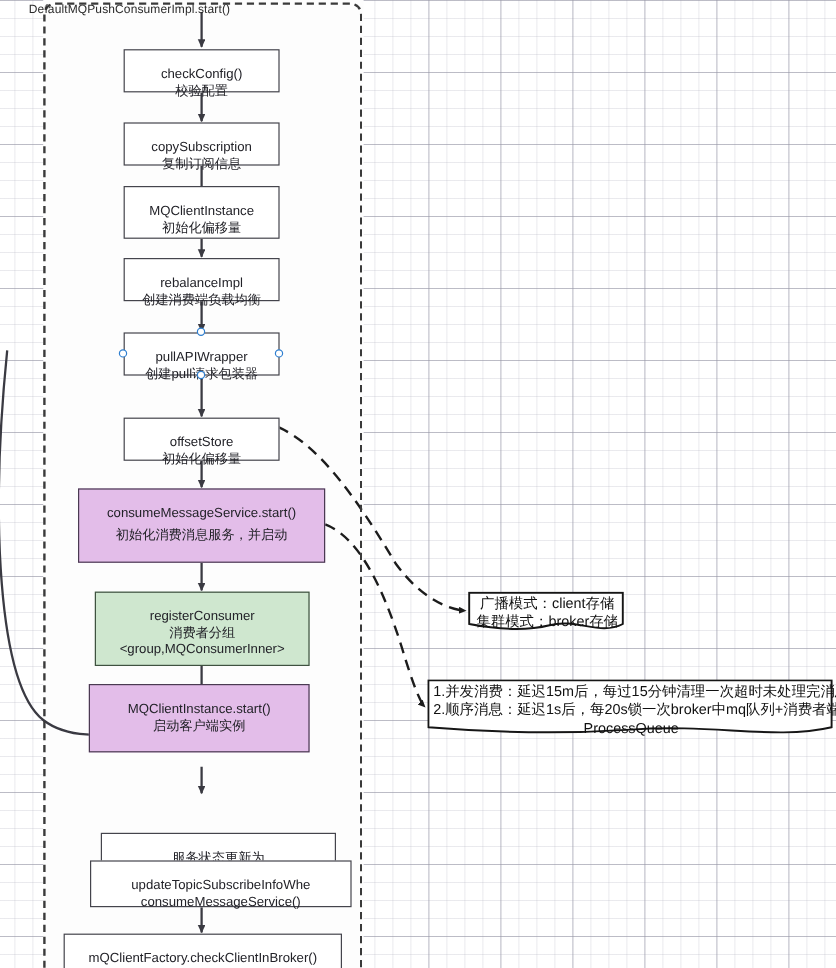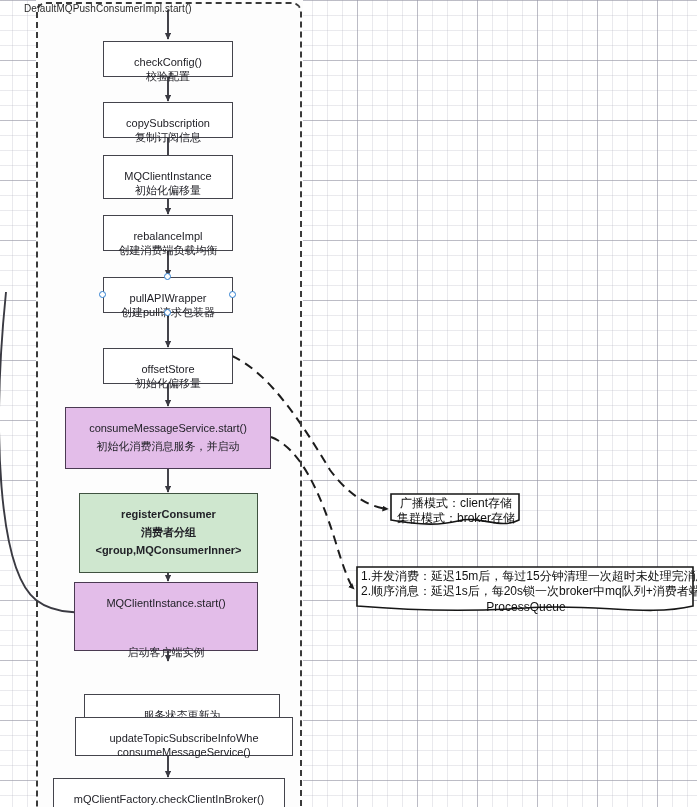--- a/index.html
+++ b/index.html
@@ -145,27 +145,27 @@
   <div class="node" style="left:103px;top:348px;width:130px;height:36px;">
     <span class="ln">offsetStore</span>
     <span class="ln">初始化偏移量</span>
   </div>
 
   <div class="node purple" style="left:65px;top:407px;width:206px;height:62px;">
     <span class="ln">consumeMessageService.start()</span>
     <span class="ln">初始化消费消息服务，并启动</span>
   </div>
 
-  <div class="node green" style="left:79px;top:493px;width:179px;height:80px;font-weight:bold;">
+  <div class="node green" style="left:79px;top:493px;width:179px;height:62px;">
     <span class="ln">registerConsumer</span>
     <span class="ln">消费者分组</span>
     <span class="ln">&lt;group,MQConsumerInner&gt;</span>
   </div>
 
-  <div class="node purple" style="left:74px;top:582px;width:184px;height:69px;gap:35px;">
+  <div class="node purple" style="left:74px;top:570px;width:184px;height:57px;">
     <span class="ln">MQClientInstance.start()</span>
     <span class="ln">启动客户端实例</span>
   </div>
 
   <div class="node" style="left:84px;top:694px;width:196px;height:33px;">
     <span class="ln">服务状态更新为</span>
     <span class="ln">RUNNING</span>
   </div>
 
   <div class="node" style="left:75px;top:717px;width:218px;height:39px;">

